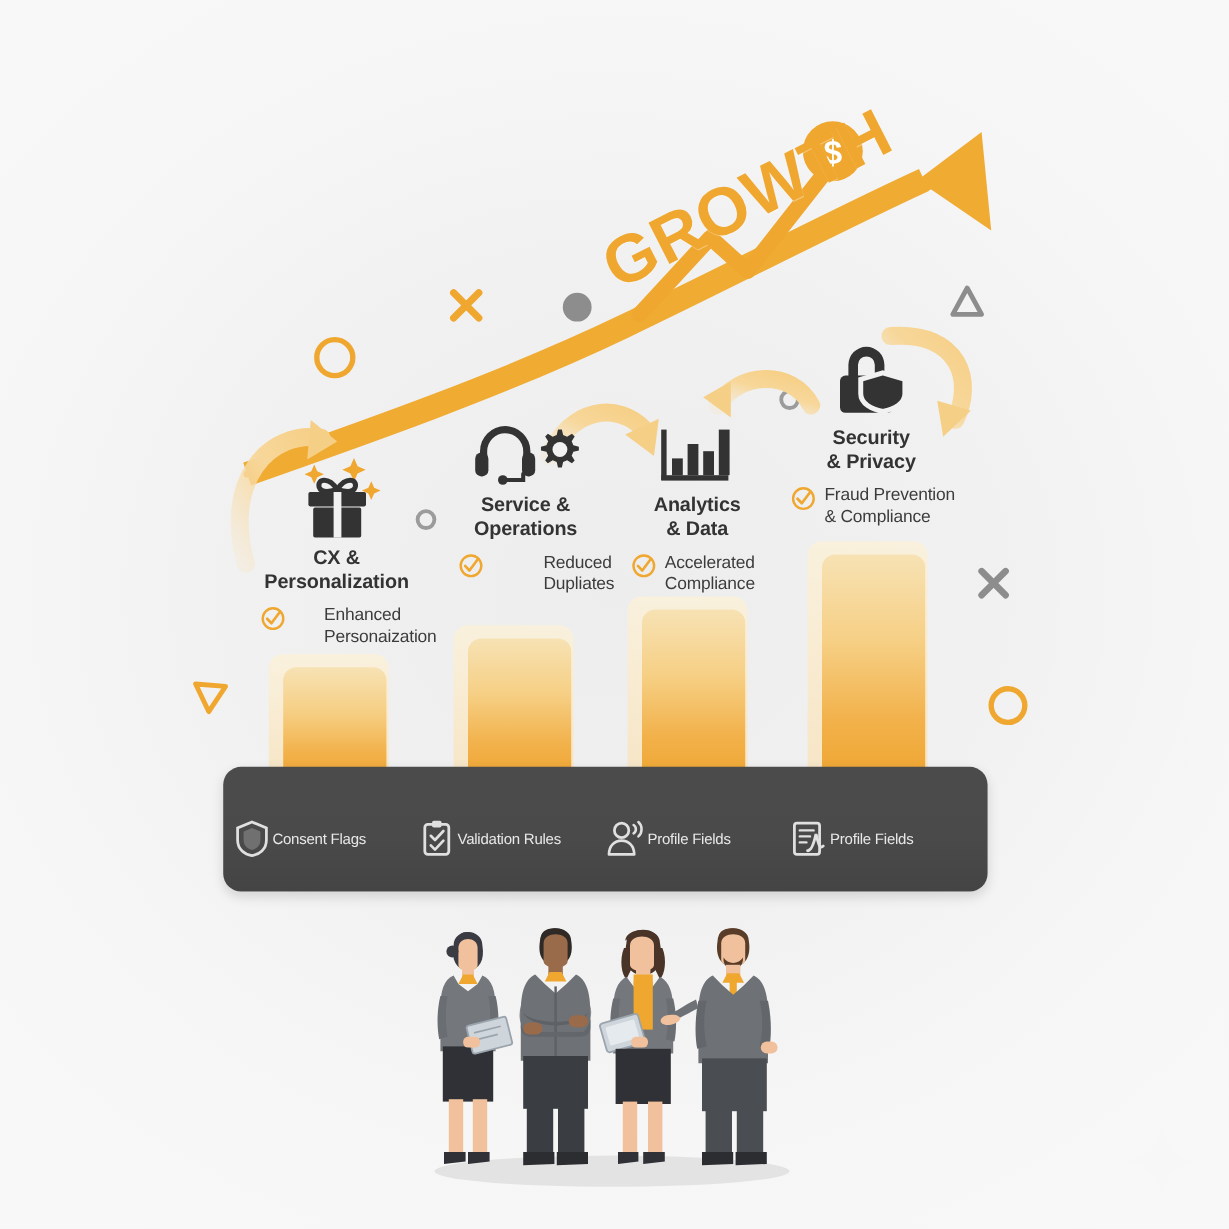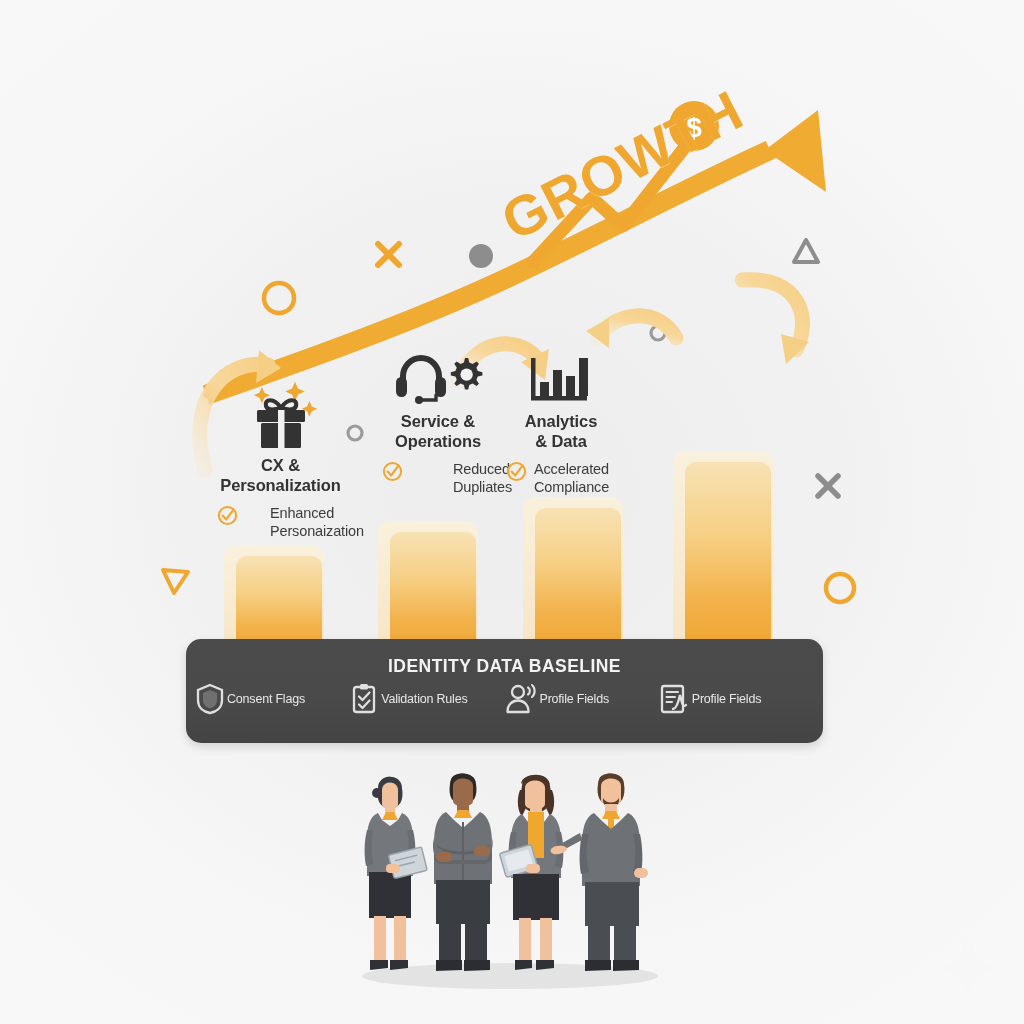--- a/index.html
+++ b/index.html
@@ -236,21 +236,21 @@
           <svg width="21" height="21" viewBox="0 0 21 21">
             <circle cx="10.5" cy="10.5" r="8.6" fill="none" stroke="#efa72f" stroke-width="2"></circle>
             <path d="M5.6 10.6 L9.2 14.4 L16.5 4.6" fill="none" stroke="#efa72f" stroke-width="2.2" stroke-linecap="round" stroke-linejoin="round"></path>
           </svg>
         </span>
         <span class="btxt" style="white-space:pre-line;">Reduced
 Dupliates</span>
       </div>
     </div>
 
-    <div class="cat" style="left:492px;top:348px;width:138px;">
+    <div class="cat" style="left:512px;top:348px;width:138px;">
       <div class="cat-icon">
         <svg width="72" height="52" viewBox="0 0 72 52">
           <g fill="#333333">
             <rect x="6" y="6" width="4.5" height="42"></rect>
             <rect x="6" y="44" width="56" height="4.5"></rect>
             <rect x="15" y="30" width="9" height="14"></rect>
             <rect x="28" y="18" width="9" height="26"></rect>
             <rect x="41" y="24" width="9" height="20"></rect>
             <rect x="54" y="6" width="9" height="38"></rect>
           </g>
@@ -263,25 +263,47 @@
           <svg width="21" height="21" viewBox="0 0 21 21">
             <circle cx="10.5" cy="10.5" r="8.6" fill="none" stroke="#efa72f" stroke-width="2"></circle>
             <path d="M5.6 10.6 L9.2 14.4 L16.5 4.6" fill="none" stroke="#efa72f" stroke-width="2.2" stroke-linecap="round" stroke-linejoin="round"></path>
           </svg>
         </span>
         <span class="btxt" style="white-space:pre-line;">Accelerated
 Compliance</span>
       </div>
     </div>
 
+    <div class="cat" style="left:655px;top:292px;width:142px;">
+      <div class="cat-icon">
+        <svg width="78" height="60" viewBox="0 0 78 60">
+          <g fill="#333333">
+            <path d="M20 26 L20 16 A15 15 0 0 1 50 16 L50 26 L42 26 L42 16 A7 7 0 0 0 28 16 L28 26 Z"></path>
+            <rect x="13" y="25" width="44" height="31" rx="4.5"></rect>
+          </g>
+          <path d="M49 26 L69 32 L69 45 C69 54 59 59 49 61 C39 59 29 54 29 45 L29 32 Z" fill="#333333" stroke="#f1f1f1" stroke-width="4.5" transform="translate(-1,-4) scale(0.92) translate(5,3)"></path>
+        </svg>
+      </div>
+      <div class="cat-title" style="white-space:pre-line;">Security
+&amp; Privacy</div>
+      <div class="cat-bullet" style="padding-left:4px;">
+        <span class="chk">
+          <svg width="21" height="21" viewBox="0 0 21 21">
+            <circle cx="10.5" cy="10.5" r="8.6" fill="none" stroke="#efa72f" stroke-width="2"></circle>
+            <path d="M5.6 10.6 L9.2 14.4 L16.5 4.6" fill="none" stroke="#efa72f" stroke-width="2.2" stroke-linecap="round" stroke-linejoin="round"></path>
+          </svg>
+        </span>
+        <span class="btxt" style="white-space:pre-line;">Fraud Prevention
+&amp; Compliance</span>
+      </div>
+    </div>
   </div>
 
   <div id="baseline-layer">
     <div id="baseline-panel">
-      <div id="baseline-title">IDENTITY DATA BASELINE</div>
       <div id="baseline-items">
 
         <div class="bl-item">
           <span>
             <svg width="28" height="32" viewBox="0 0 28 32">
               <path d="M14 2 L26 7 L26 17 C26 25 20 29 14 30 C8 29 2 25 2 17 L2 7 Z" fill="none" stroke="#e0e0e0" stroke-width="2.3"></path>
               <path d="M14 7 L21 10 L21 17 C21 22 17.5 24.5 14 25.3 C10.5 24.5 7 22 7 17 L7 10 Z" fill="#707070"></path>
             </svg>
           </span>
           <span class="bl-label">Consent Flags</span>

